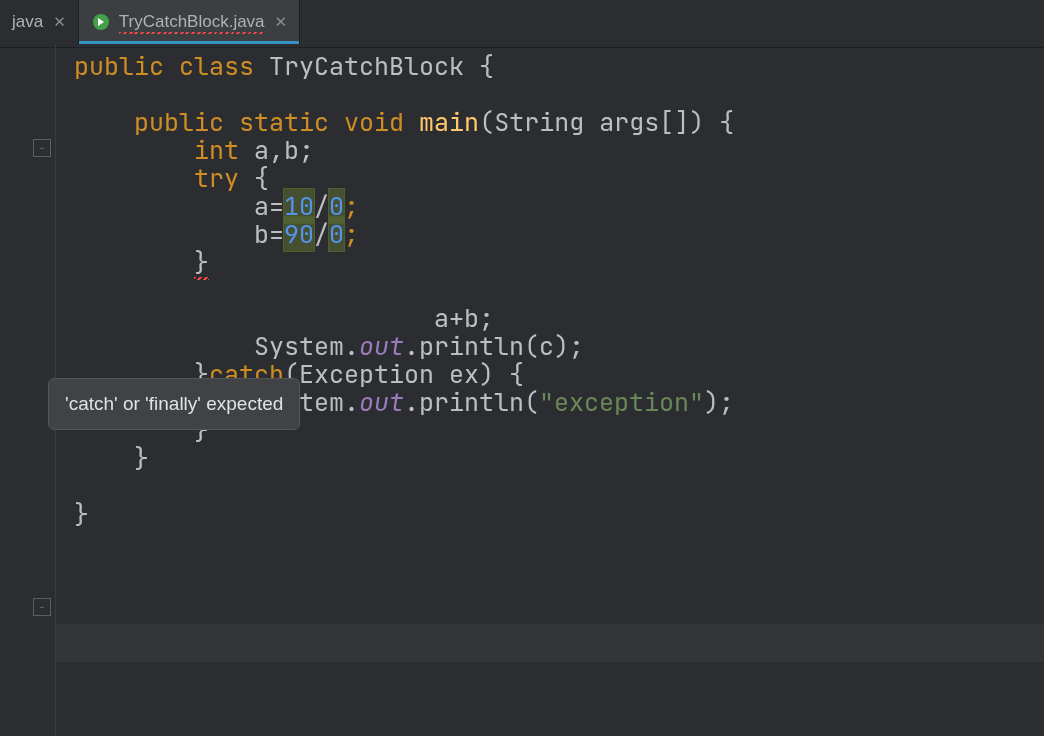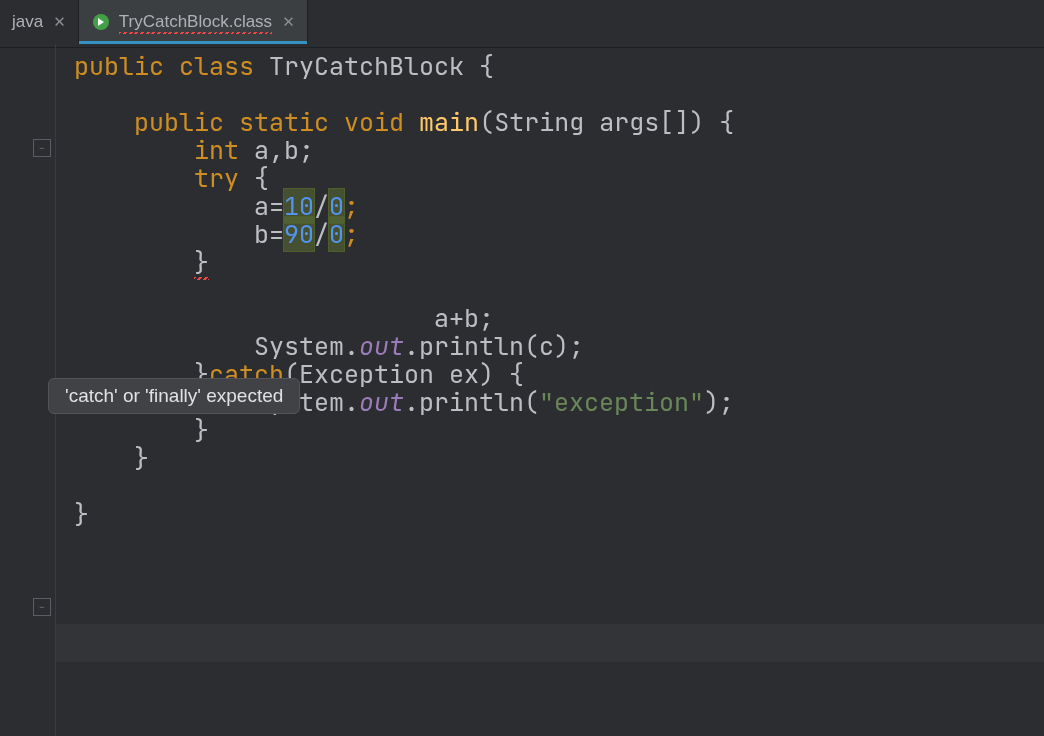--- a/index.html
+++ b/index.html
@@ -122,21 +122,21 @@
     top: 624px;
   }
 
   
   .tooltip {
     position: absolute;
     left: 48px;
     top: 378px;
     background: #414245;
     color: #dfe1e5;
-    padding: 6px 16px;
+    padding: 14px 16px;
     border: 1px solid #52545a;
     border-radius: 6px;
     font-family: "Segoe UI", sans-serif;
     font-size: 19px;
   }
 
   .squig {
     position: relative;
     color: #bcbec4;
   }
@@ -155,21 +155,21 @@
     <span class="tab-label">java</span>
     <span class="close">✕</span>
   </div>
   <div class="tab active">
     <span class="icon">
       <svg width="18" height="18" viewBox="0 0 18 18">
         <circle cx="9" cy="9" r="8" fill="#43a047"></circle>
         <path d="M6 5 L12 9 L6 13 Z" fill="#fff"></path>
       </svg>
     </span>
-    <span class="tab-label error-squiggle">TryCatchBlock.class</span>
+    <span class="tab-label error-squiggle">TryCatchBlock.java</span>
     <span class="close">✕</span>
   </div>
 </div>
 
 <div class="caret-line"></div>
 
 <div class="gutter">
   <div class="gutter-icon" style="top:95px">−</div>
   <div class="gutter-icon" style="top:554px">−</div>
 </div>

